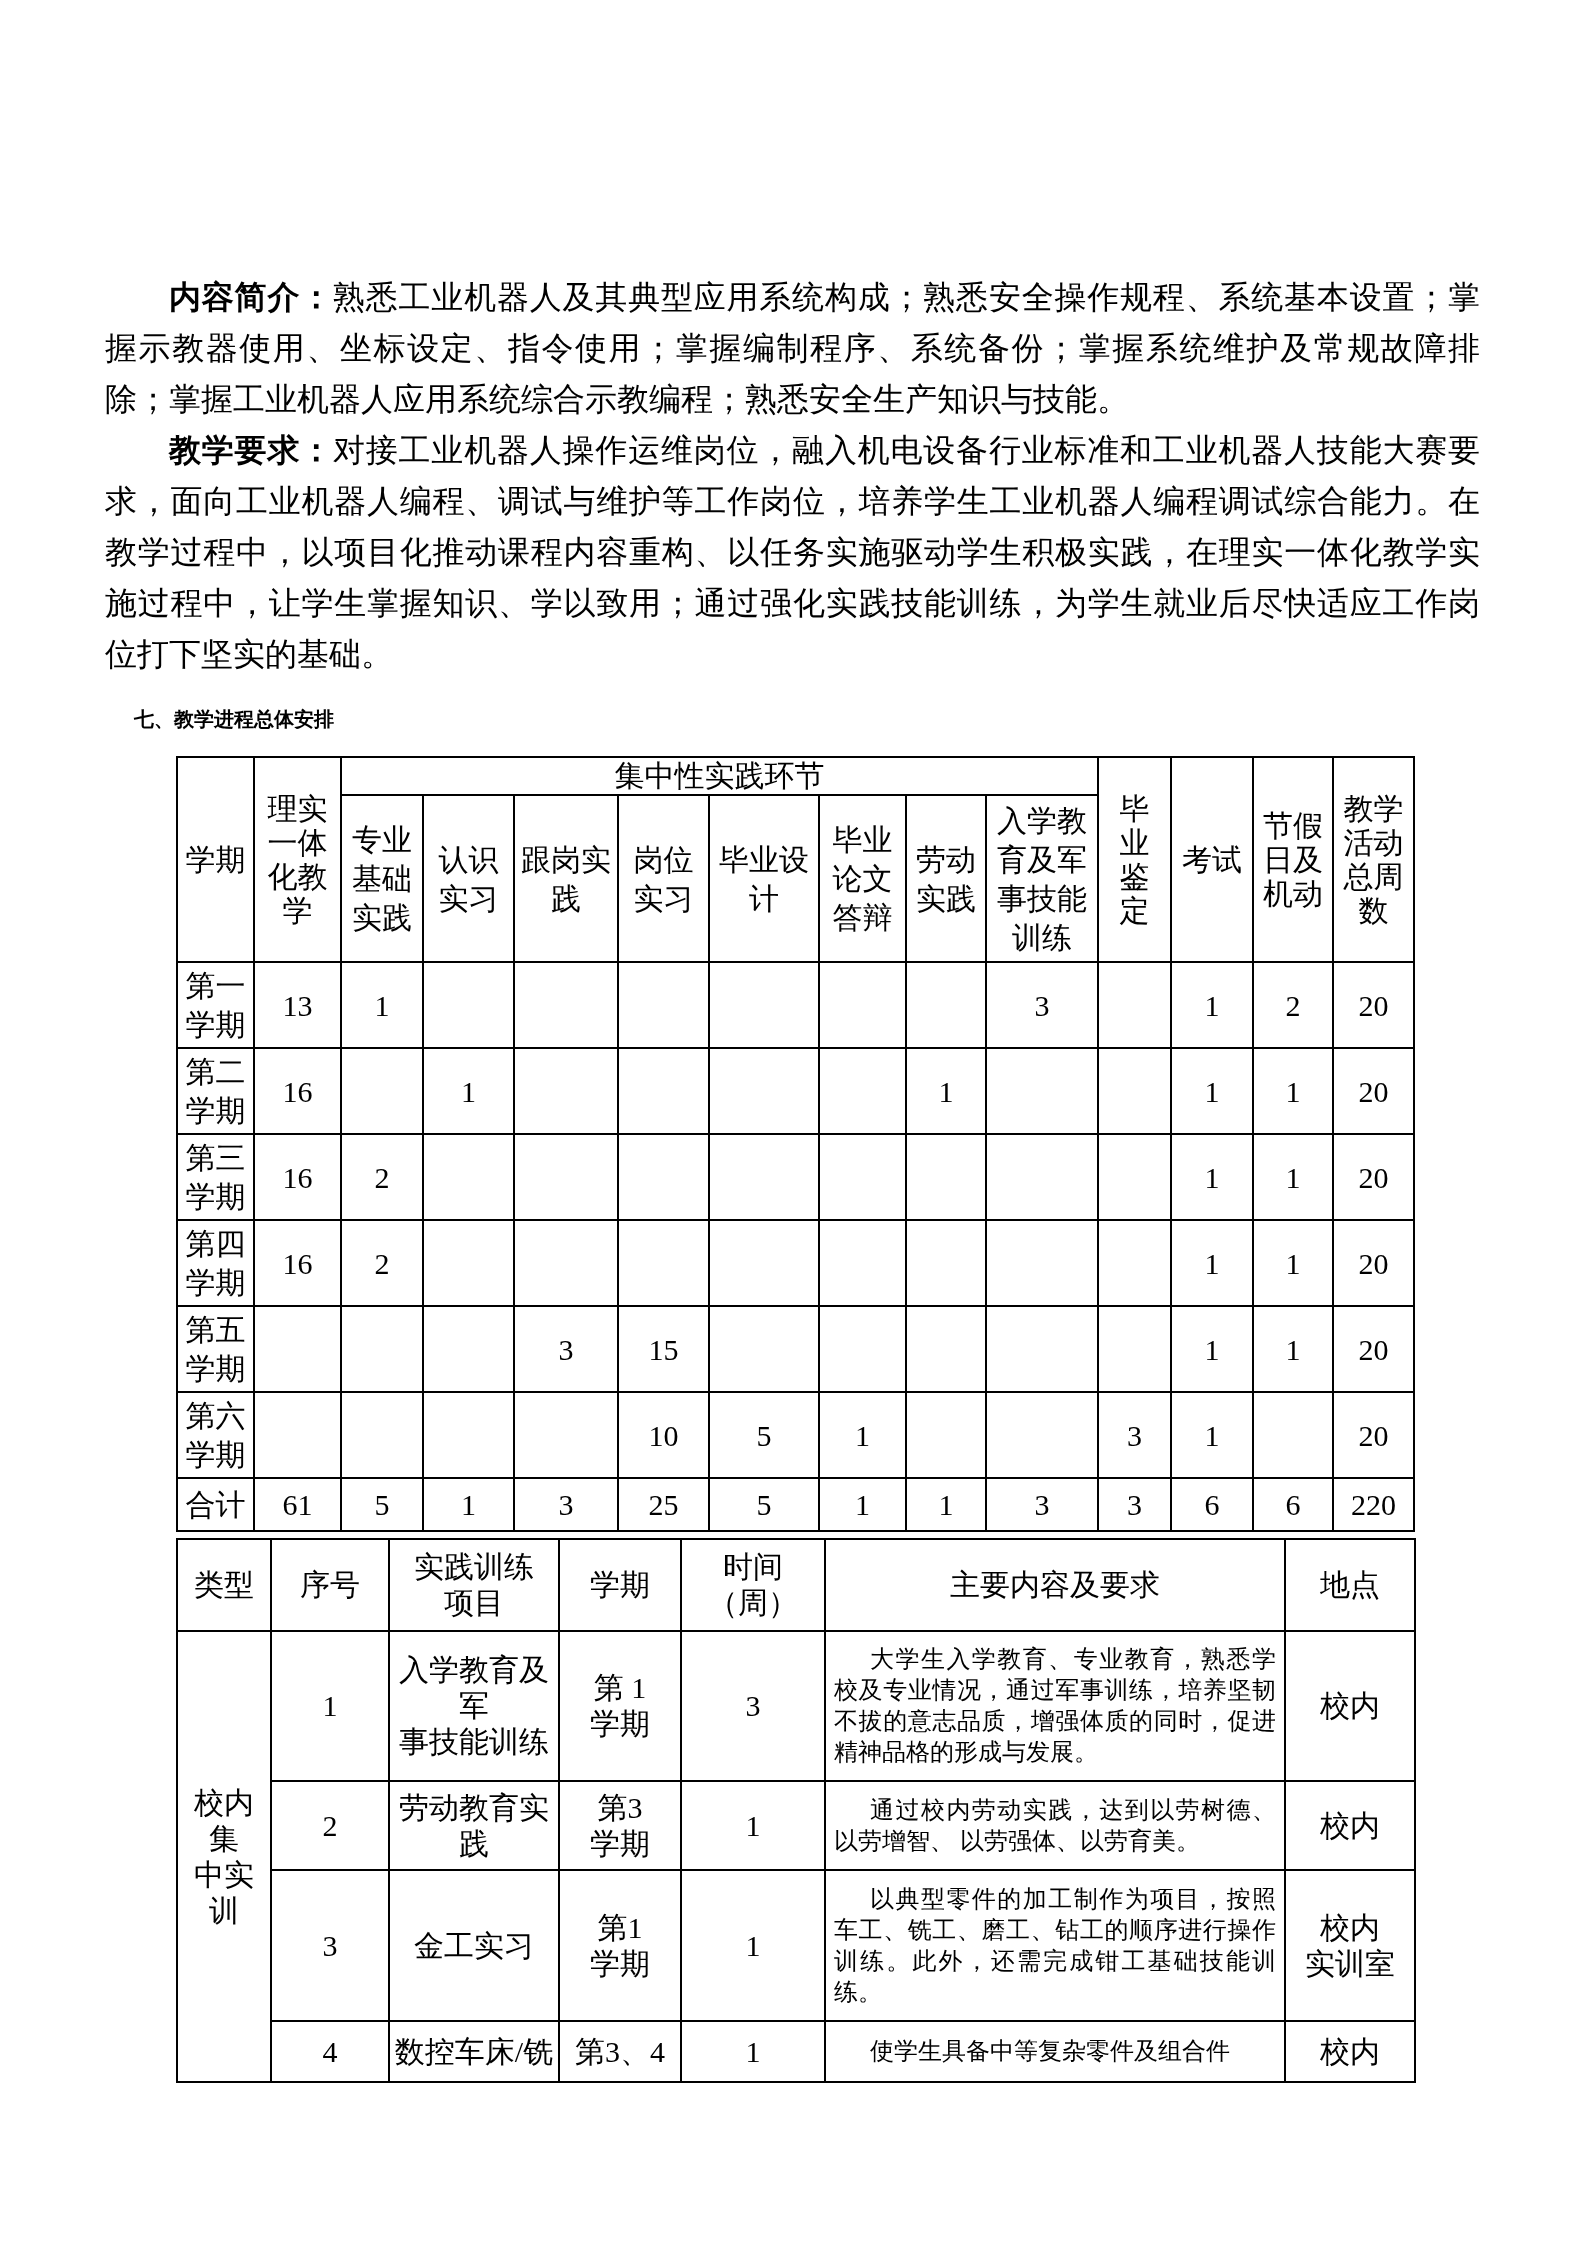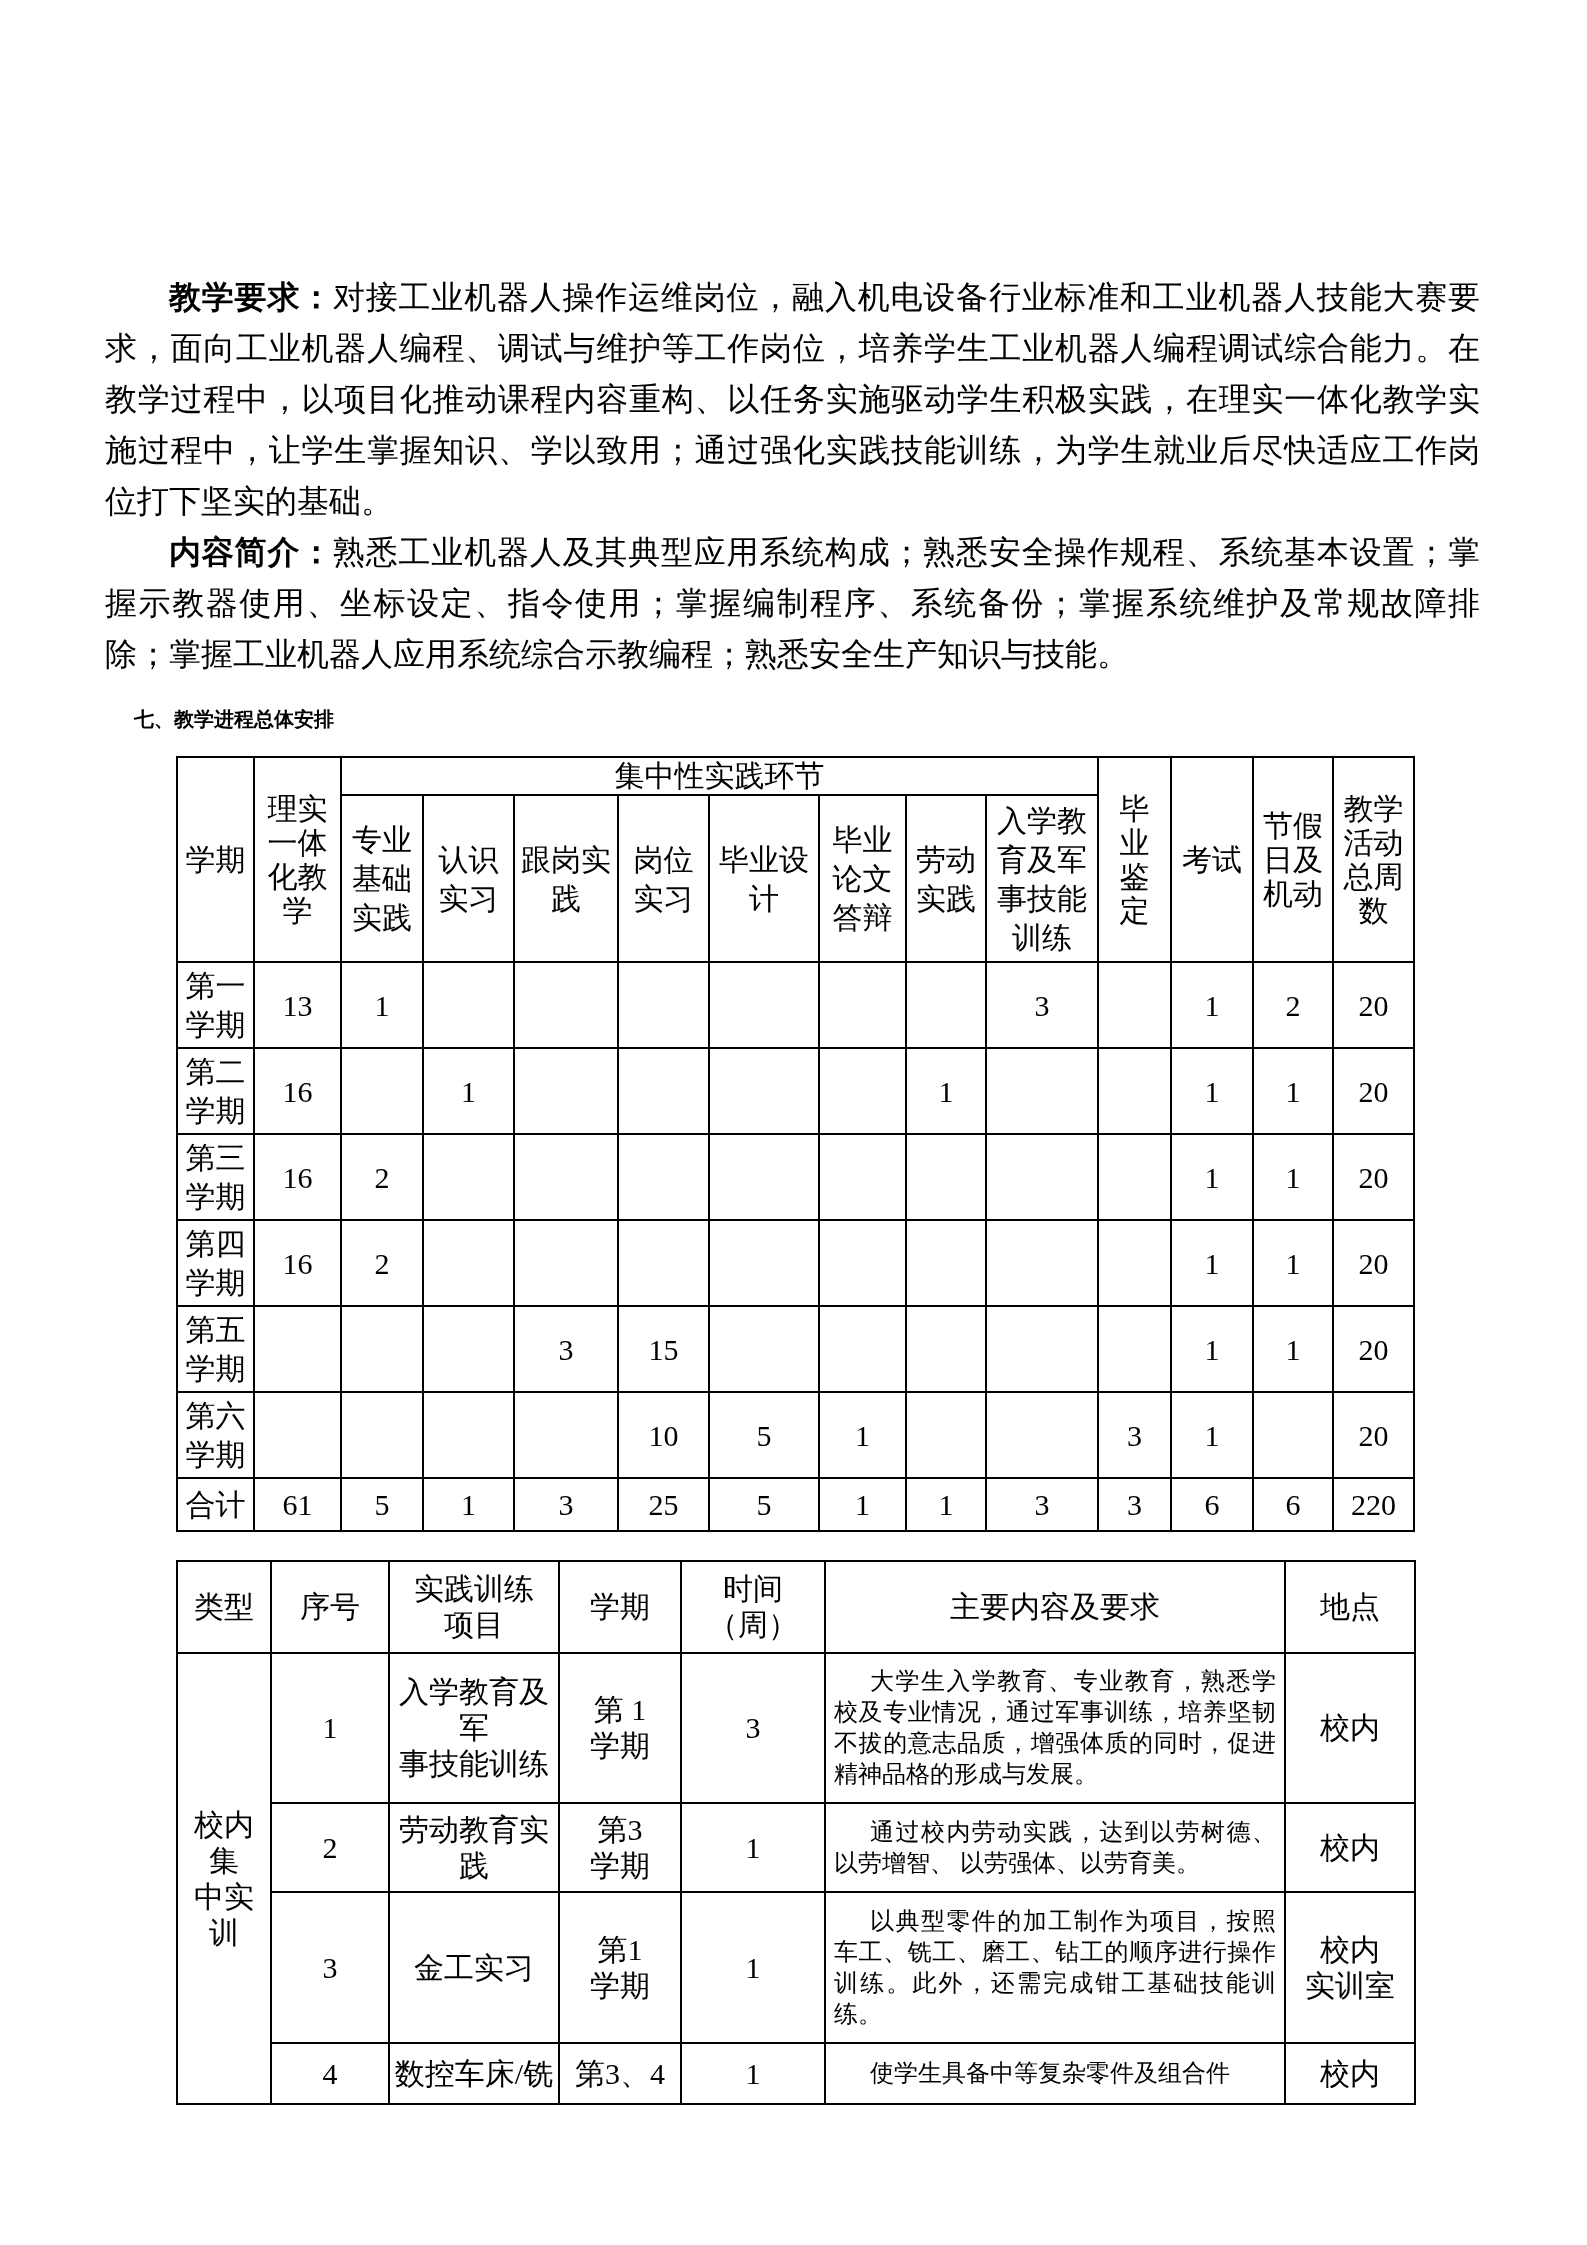--- a/index.html
+++ b/index.html
@@ -23,40 +23,40 @@
     border:2px solid #000; text-align:center; vertical-align:middle;
     font-size:30px; padding:0 2px; overflow:hidden;
   }
   .pre { white-space:pre-line; }
   .t1 { width:1238px; margin-top:14px; }
   .t1 td { line-height:39px; }
   .t1 tr.h1 td { height:36px; line-height:34px; }
   .t1 tr.h2 td { height:165px; }
   .t1 tr.dr td { height:84px; }
   .t1 tr.sum td { height:51px; }
-  .t2 { width:1238px; margin-top:28px; }
+  .t2 { width:1238px; margin-top:6px; }
   .t2 td { line-height:36px; }
   .t2 tr.th td { height:90px; }
   .t2 tr.r1 td { height:126px; }
   .t2 tr.r2 td { height:65px; }
   .t2 tr.r3 td { height:127px; }
   .t2 tr.r4 td { height:37px; }
   .t2 td.content {
     text-align:justify; text-indent:1.5em;
     font-size:24px; line-height:31px; padding:11px 8px;
   }
 </style>
 </head>
 <body>
 
 <div class="page">
 
+  <p class="body-para"><span class="lbl">内容简介：</span><span>熟悉工业机器人及其典型应用系统构成；熟悉安全操作规程、系统基本设置；掌握示教器使用、坐标设定、指令使用；掌握编制程序、系统备份；掌握系统维护及常规故障排除；掌握工业机器人应用系统综合示教编程；熟悉安全生产知识与技能。</span></p>
+
   <p class="body-para"><span class="lbl">教学要求：</span><span>对接工业机器人操作运维岗位，融入机电设备行业标准和工业机器人技能大赛要求，面向工业机器人编程、调试与维护等工作岗位，培养学生工业机器人编程调试综合能力。在教学过程中，以项目化推动课程内容重构、以任务实施驱动学生积极实践，在理实一体化教学实施过程中，让学生掌握知识、学以致用；通过强化实践技能训练，为学生就业后尽快适应工作岗位打下坚实的基础。</span></p>
-
-  <p class="body-para"><span class="lbl">内容简介：</span><span>熟悉工业机器人及其典型应用系统构成；熟悉安全操作规程、系统基本设置；掌握示教器使用、坐标设定、指令使用；掌握编制程序、系统备份；掌握系统维护及常规故障排除；掌握工业机器人应用系统综合示教编程；熟悉安全生产知识与技能。</span></p>
 
   <div class="heading">七、教学进程总体安排</div>
 
 
   <table class="t1">
     <colgroup>
       <col style="width:77px">
         <col style="width:87px">
         <col style="width:82px">
         <col style="width:91px">

